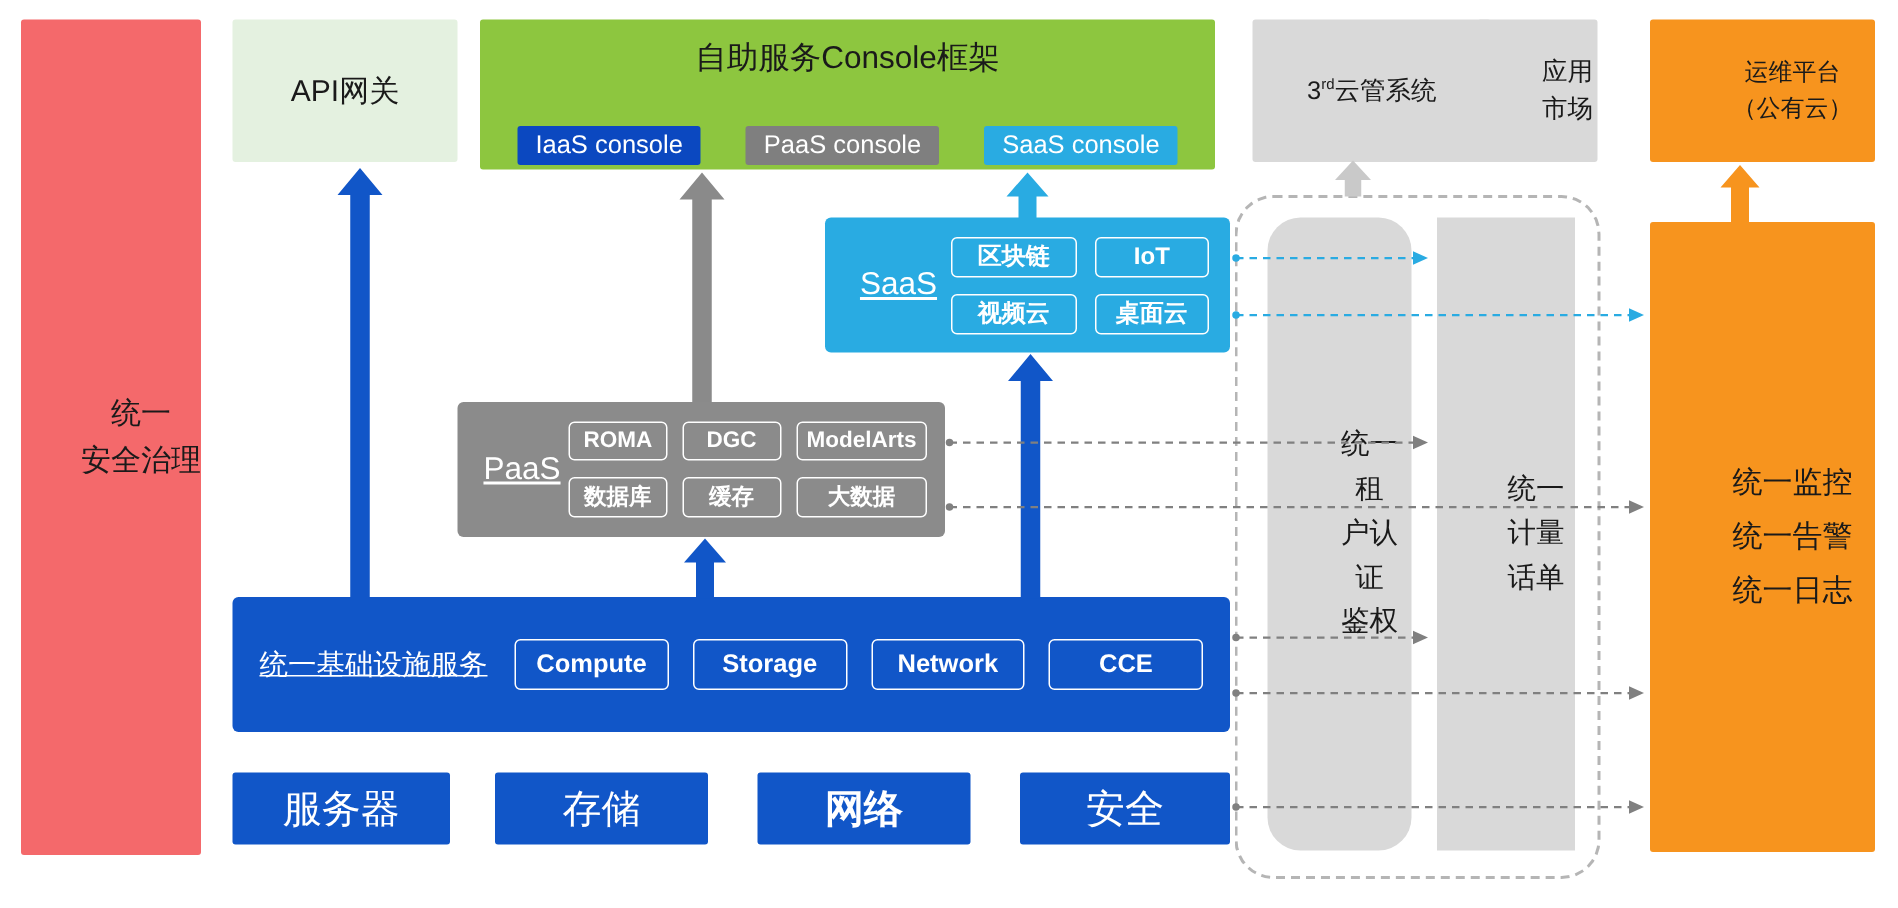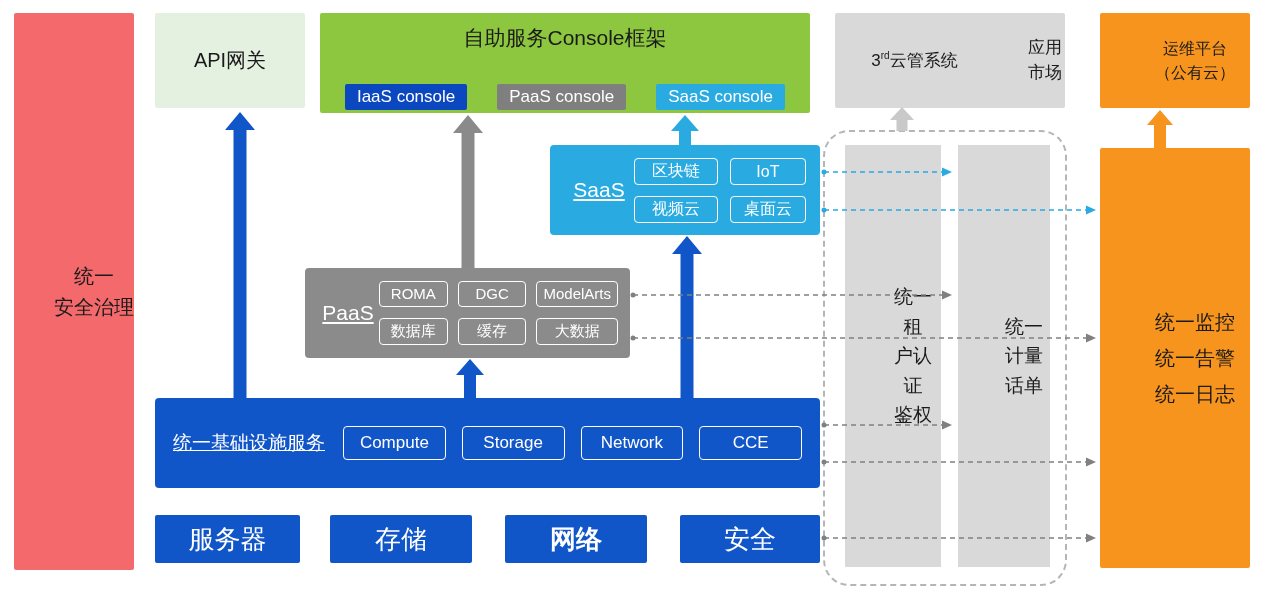--- a/index.html
+++ b/index.html
@@ -35,21 +35,21 @@
 
   .third-cloud{left:835px;top:13px;width:159px;height:95px;background:var(--lgray);font-size:17px;border-radius:2px;}
   .third-cloud sup{font-size:10px;}
   .app-market{left:985px;top:13px;width:80px;height:95px;background:var(--lgray);font-size:17px;line-height:1.45;border-radius:2px;}
   .om-platform{left:1100px;top:13px;width:150px;height:95px;background:var(--orange);font-size:16px;line-height:1.5;border-radius:2px;}
   .om-services{left:1100px;top:148px;width:150px;height:420px;background:var(--orange);font-size:20px;line-height:1.8;border-radius:2px;}
 
   .layer{position:absolute;display:flex;align-items:center;border-radius:4px;}
   .layer-label{color:#fff;font-size:21px;flex:0 0 auto;text-align:center;text-decoration:underline;}
   .chip{display:flex;align-items:center;justify-content:center;color:#fff;border:1.5px solid #fff;border-radius:4px;
-        font-size:16px;padding:2px 6px;white-space:nowrap;}
+        font-size:16px;padding:2px 6px;white-space:nowrap;font-weight:bold;}
 
   .saas-box{left:550px;top:145px;width:270px;height:90px;background:var(--cyan);padding:13px 14px;}
   .saas-box .layer-label{width:70px;}
   .saas-grid{display:grid;grid-template-columns:1.1fr 1fr;gap:11px 12px;flex:1;height:100%;}
 
   .paas-box{left:305px;top:268px;width:325px;height:90px;background:var(--gray);padding:13px 12px;}
   .paas-box .layer-label{width:62px;}
   .paas-grid{display:grid;grid-template-columns:1fr 1fr 1.15fr;gap:11px 10px;flex:1;height:100%;font-size:15px;}
   .paas-grid .chip{font-size:15px;}
 
@@ -58,21 +58,21 @@
   .iaas-chips{display:flex;gap:16px;flex:1;align-items:center;}
   .iaas-chips .chip{flex:1;font-size:17px;padding:6px 6px;}
 
   .hw{top:515px;height:48px;background:var(--blue);color:#fff;font-size:26px;border-radius:2px;}
   .hw1{left:155px;width:145px;}
   .hw2{left:330px;width:142px;}
   .hw3{left:505px;width:142px;font-weight:bold;}
   .hw4{left:680px;width:140px;}
 
   .dashed-frame{position:absolute;left:823px;top:130px;width:244px;height:456px;border:2px dashed #b5b5b5;border-radius:26px;}
-  .auth-bar{left:845px;top:145px;width:96px;height:422px;background:var(--lgray);font-size:19px;line-height:1.55;}
+  .auth-bar{left:845px;top:145px;width:96px;height:422px;background:var(--lgray);font-size:19px;line-height:1.55;border-radius:22px;}
   .billing-bar{left:958px;top:145px;width:92px;height:422px;background:var(--lgray);font-size:19px;line-height:1.55;}
 
   .overlay{position:absolute;left:0;top:0;width:1265px;height:605px;pointer-events:none;}
 </style>
 </head>
 <body>
 
 <div class="canvas">
 
   <div class="box security-bar pre">统一

